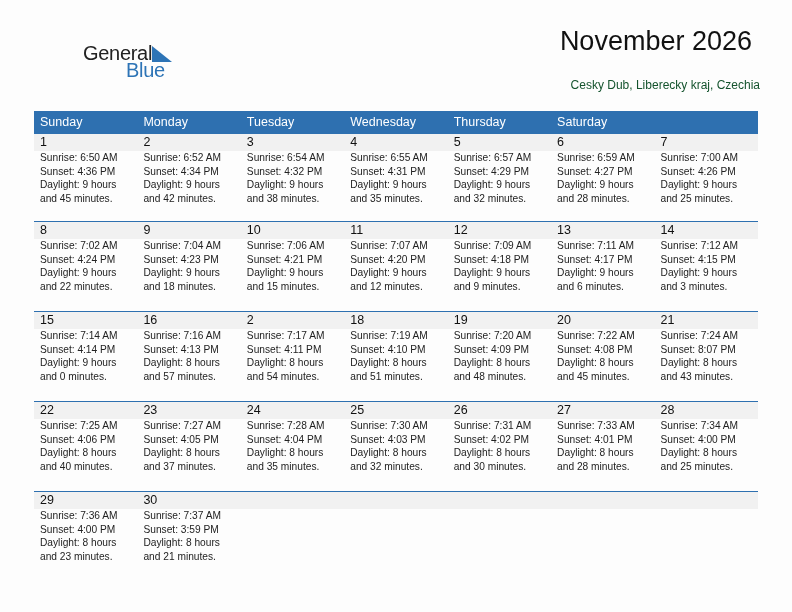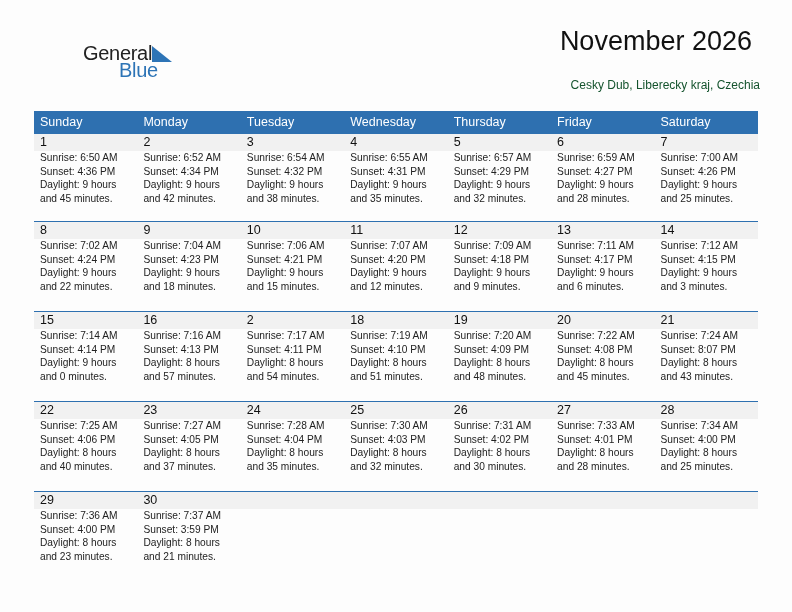--- a/index.html
+++ b/index.html
@@ -2,21 +2,21 @@
 <html><head>
 <meta charset="utf-8">
 <style>
   * { box-sizing: border-box; margin: 0; padding: 0; }
   body {
     width: 792px; height: 612px; background: #fdfdfd;
     font-family: "Liberation Sans", sans-serif; color: #222; position: relative; overflow: hidden;
   }
   .logo { position: absolute; left: 37px; top: 42px; width: 100px; height: 40px; margin-left: 46px; }
   .logo .general { position: absolute; left: 0; top: 0; font-size: 20px; color: #222; letter-spacing: -0.3px; }
-  .logo .blue { position: absolute; left: 36px; top: 17px; font-size: 20px; color: #2d74b6; letter-spacing: -0.3px; }
+  .logo .blue { position: absolute; left: 43px; top: 17px; font-size: 20px; color: #2d74b6; letter-spacing: -0.3px; }
   .logo .tri { position: absolute; left: 69px; top: 4px; width: 0; height: 0;
     border-left: 20px solid #2d74b6; border-top: 16px solid transparent; }
   .title { position: absolute; right: 40px; top: 26px; font-size: 27px; color: #111; }
   .subtitle { position: absolute; right: 32px; top: 78px; font-size: 12px; color: #14532d; }
   .grid { position: absolute; left: 34px; top: 103px; width: 724px; }
   .head-row { display: flex; height: 23px; background: #2e70b0; margin-top: 8px; }
   .head-cell { width: 103.43px; color: #fff; font-size: 12.5px; padding: 4px 0 0 6px; }
   .week { position: relative; height: 90px; }
   .week.first { height: 87px; }
   .week:not(.first) { border-top: 1.5px solid #2e70b0; }
@@ -39,21 +39,20 @@
 <div class="title">November 2026</div>
 <div class="subtitle">Cesky Dub, Liberecky kraj, Czechia</div>
 
 <div class="grid">
   <div class="head-row" id="head-row">
       <div class="head-cell">Sunday</div>
       <div class="head-cell">Monday</div>
       <div class="head-cell">Tuesday</div>
       <div class="head-cell">Wednesday</div>
       <div class="head-cell">Thursday</div>
-      <div class="head-cell">Friday</div>
       <div class="head-cell">Saturday</div>
     </div>
   <div id="weeks">
       <div class="week first">
         <div class="date-band"></div>
         <div class="cells">
           <div class="cell">
             <div class="num">1</div>
             <div class="line">Sunrise: 6:50 AM</div>
             <div class="line">Sunset: 4:36 PM</div>

